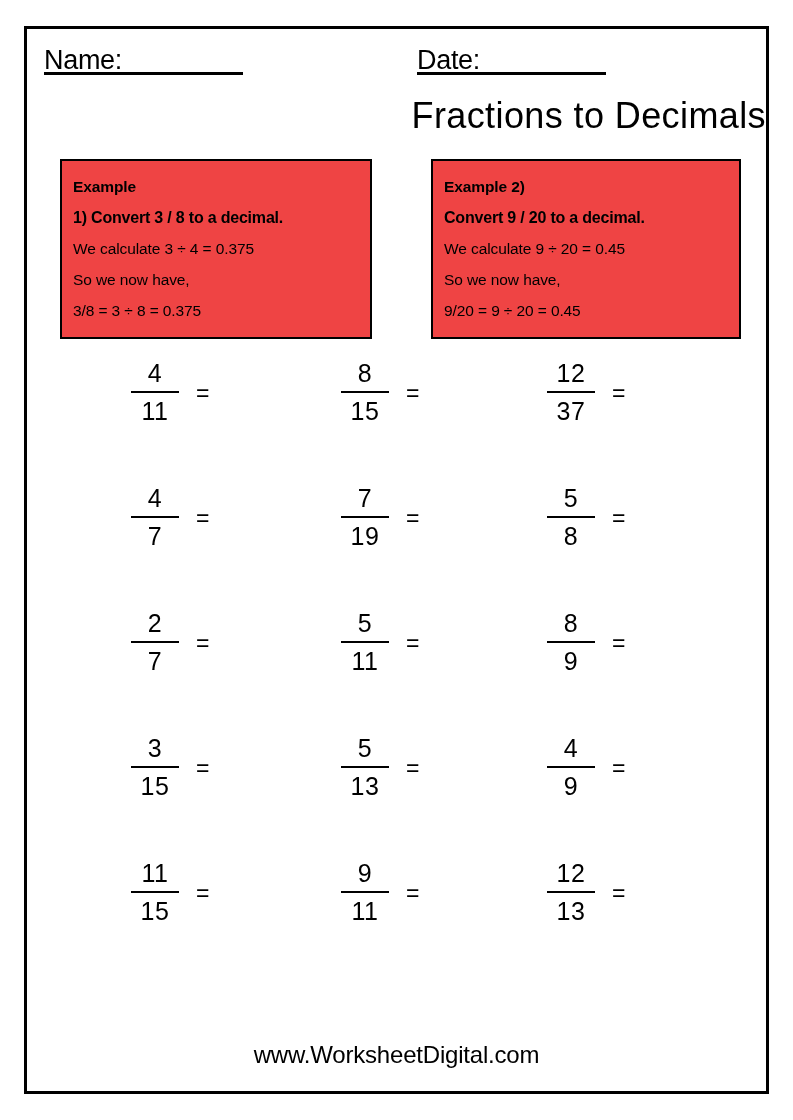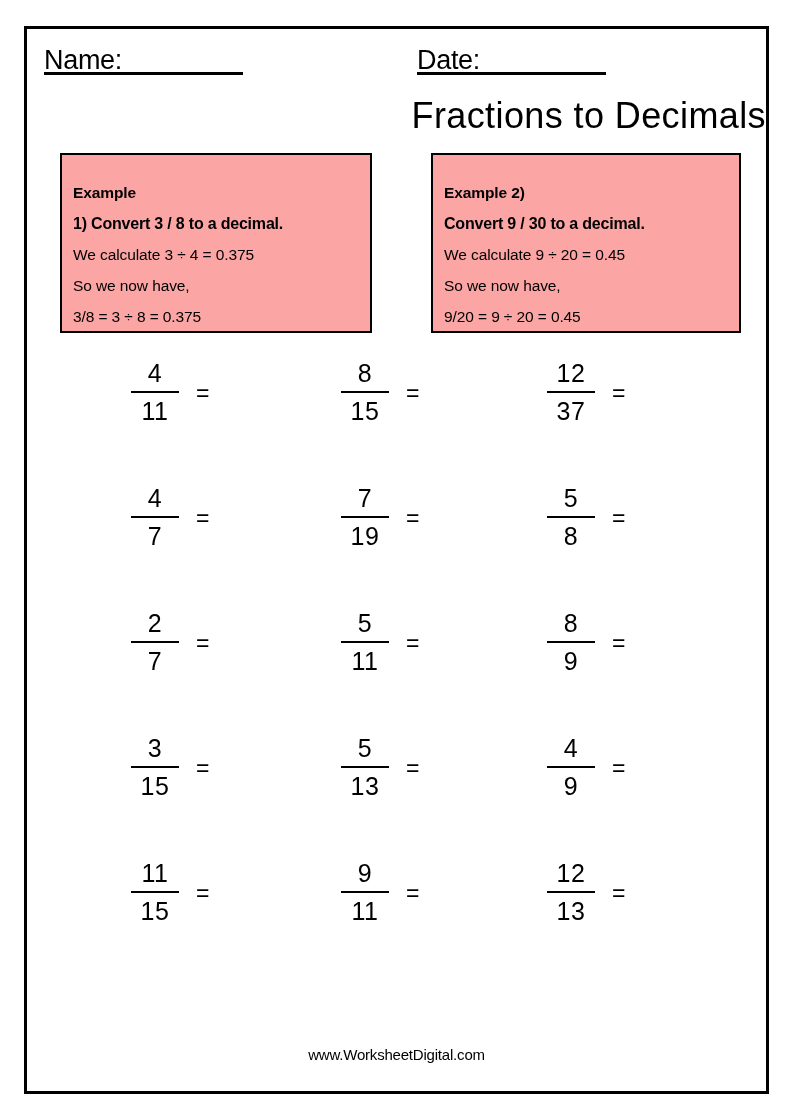--- a/index.html
+++ b/index.html
@@ -75,25 +75,25 @@
   
   .examples {
     position: absolute;
     left: 0;
     top: 122px;
     width: 100%;
     height: 182px;
   }
   .example-box {
     position: absolute;
-    top: 2px;
+    top: 8px;
     border: 2px solid #000000;
     box-sizing: border-box;
-    background: #fca5a5;
-    padding: 22px 0 0 11px;
+    background: #ef4444;
+    padding: 10px 0 0 11px;
   }
   .example-box-1 { left: 33px; width: 312px; height: 180px; }
   .example-box-2 { left: 404px; width: 310px; height: 180px; }
 
   .ex-line {
     font-size: 15.5px;
     line-height: 31px;
     white-space: nowrap;
     letter-spacing: -0.1px;
   }
@@ -148,21 +148,21 @@
     top: 1px;
   }
 
   
   .footer {
     position: absolute;
     left: 0;
     bottom: 22px;
     width: 100%;
     text-align: center;
-    font-size: 15px;
+    font-size: 24px;
     line-height: 28px;
     letter-spacing: -0.2px;
     margin-top: 28px;
   }
 </style>
 </head>
 <body>
 
 <div id="page">
 
@@ -184,21 +184,21 @@
     <div class="example-box example-box-1">
       <div class="ex-line ex-bold">Example</div>
       <div class="ex-line ex-bold-2">1) Convert   3 / 8 to a decimal.</div>
       <div class="ex-line">We calculate 3 ÷ 4 = 0.375</div>
       <div class="ex-line">So we now have,</div>
       <div class="ex-line">3/8   =   3 ÷ 8 = 0.375</div>
     </div>
 
     <div class="example-box example-box-2">
       <div class="ex-line ex-bold">Example 2)</div>
-      <div class="ex-line ex-bold-2">Convert   9 / 30 to a decimal.</div>
+      <div class="ex-line ex-bold-2">Convert   9 / 20 to a decimal.</div>
       <div class="ex-line">We calculate 9 ÷ 20 = 0.45</div>
       <div class="ex-line">So we now have,</div>
       <div class="ex-line">9/20   =   9 ÷ 20 = 0.45</div>
     </div>
 
   </div>
 
   <div class="problems">
 
     <div class="prob-row">

